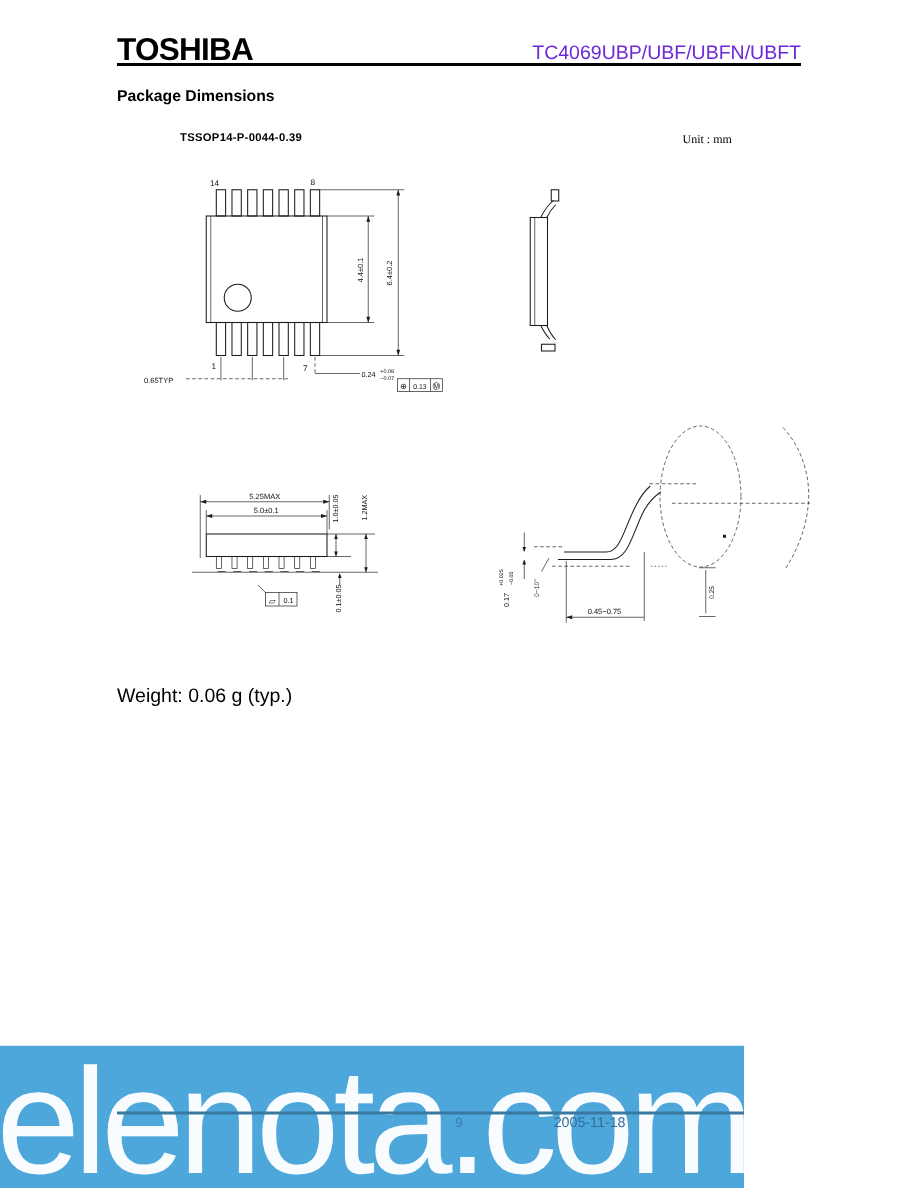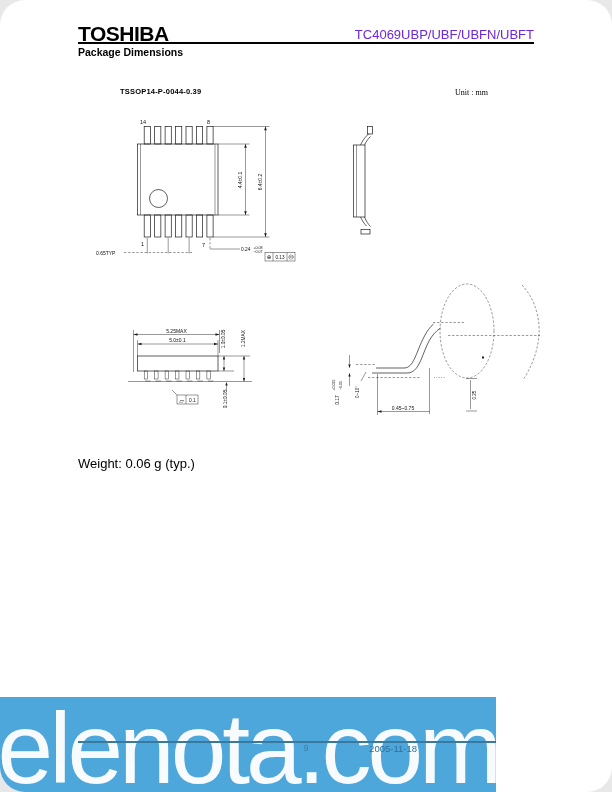--- a/index.html
+++ b/index.html
@@ -1,23 +1,23 @@
 <!DOCTYPE html>
 <html><head>
 <meta charset="utf-8">
 <style>
   html,body{margin:0;padding:0;background:#e8e8e8;}
   #page{position:relative;width:612px;height:792px;background:#ffffff;overflow:hidden;
-        font-family:"Liberation Sans",sans-serif;color:#000;border-radius:25px;}
+        font-family:"Liberation Sans",sans-serif;color:#000;}
   
   .logo{position:absolute;left:78px;top:22px;font-size:21px;font-weight:bold;
         letter-spacing:-0.5px;color:#000;}
   .partno{position:absolute;right:78px;top:27px;font-size:13px;color:#6d28d9;}
   .hrule{position:absolute;left:78px;top:42px;width:456px;height:2px;background:#000;}
-  .sect{position:absolute;left:78px;top:46px;font-size:10.5px;font-weight:bold;}
+  .sect{position:absolute;left:78px;top:58px;font-size:10.5px;font-weight:bold;}
   .pkgcode{position:absolute;left:120px;top:87px;font-size:7.5px;font-weight:bold;letter-spacing:0.2px;}
   .unit{position:absolute;left:455px;top:88px;font-size:8px;font-family:Liberation Serif, serif;}
   .weight{position:absolute;left:78px;top:456px;font-size:13px;}
   
   svg#drw{position:absolute;left:0;top:0;}
   .ln{stroke:#1c1c1c;stroke-width:0.7;fill:none;}
   .thin{stroke-width:0.45;}
   .dash{stroke-dasharray:2.4,1.7;}
   .dot{stroke-dasharray:0.9,1.5;}
   .fl{fill:#1c1c1c;stroke:none;}

